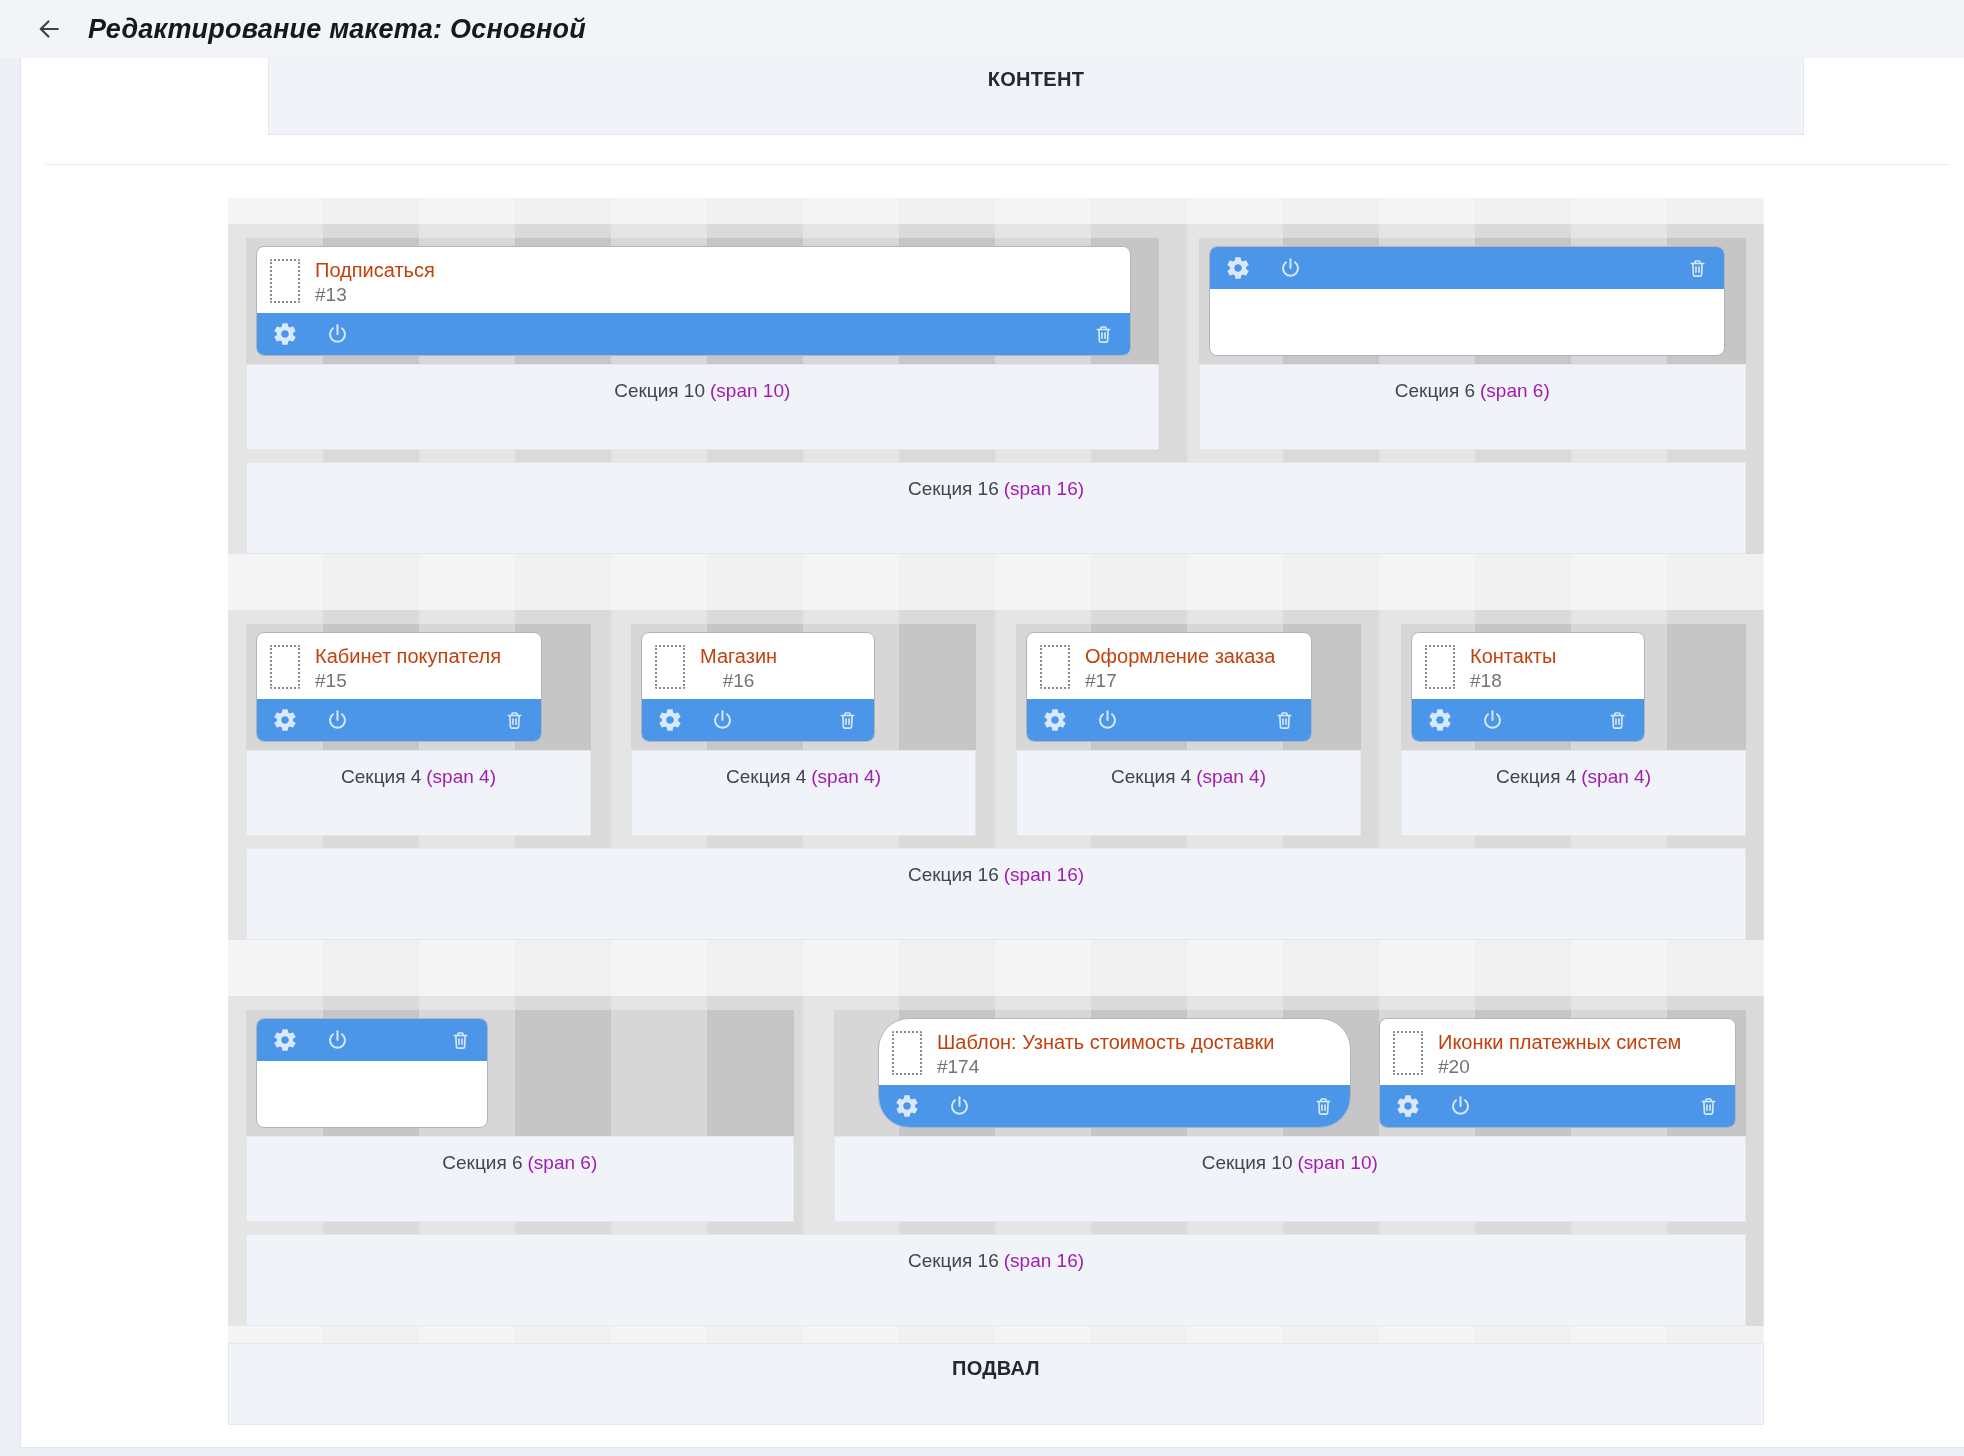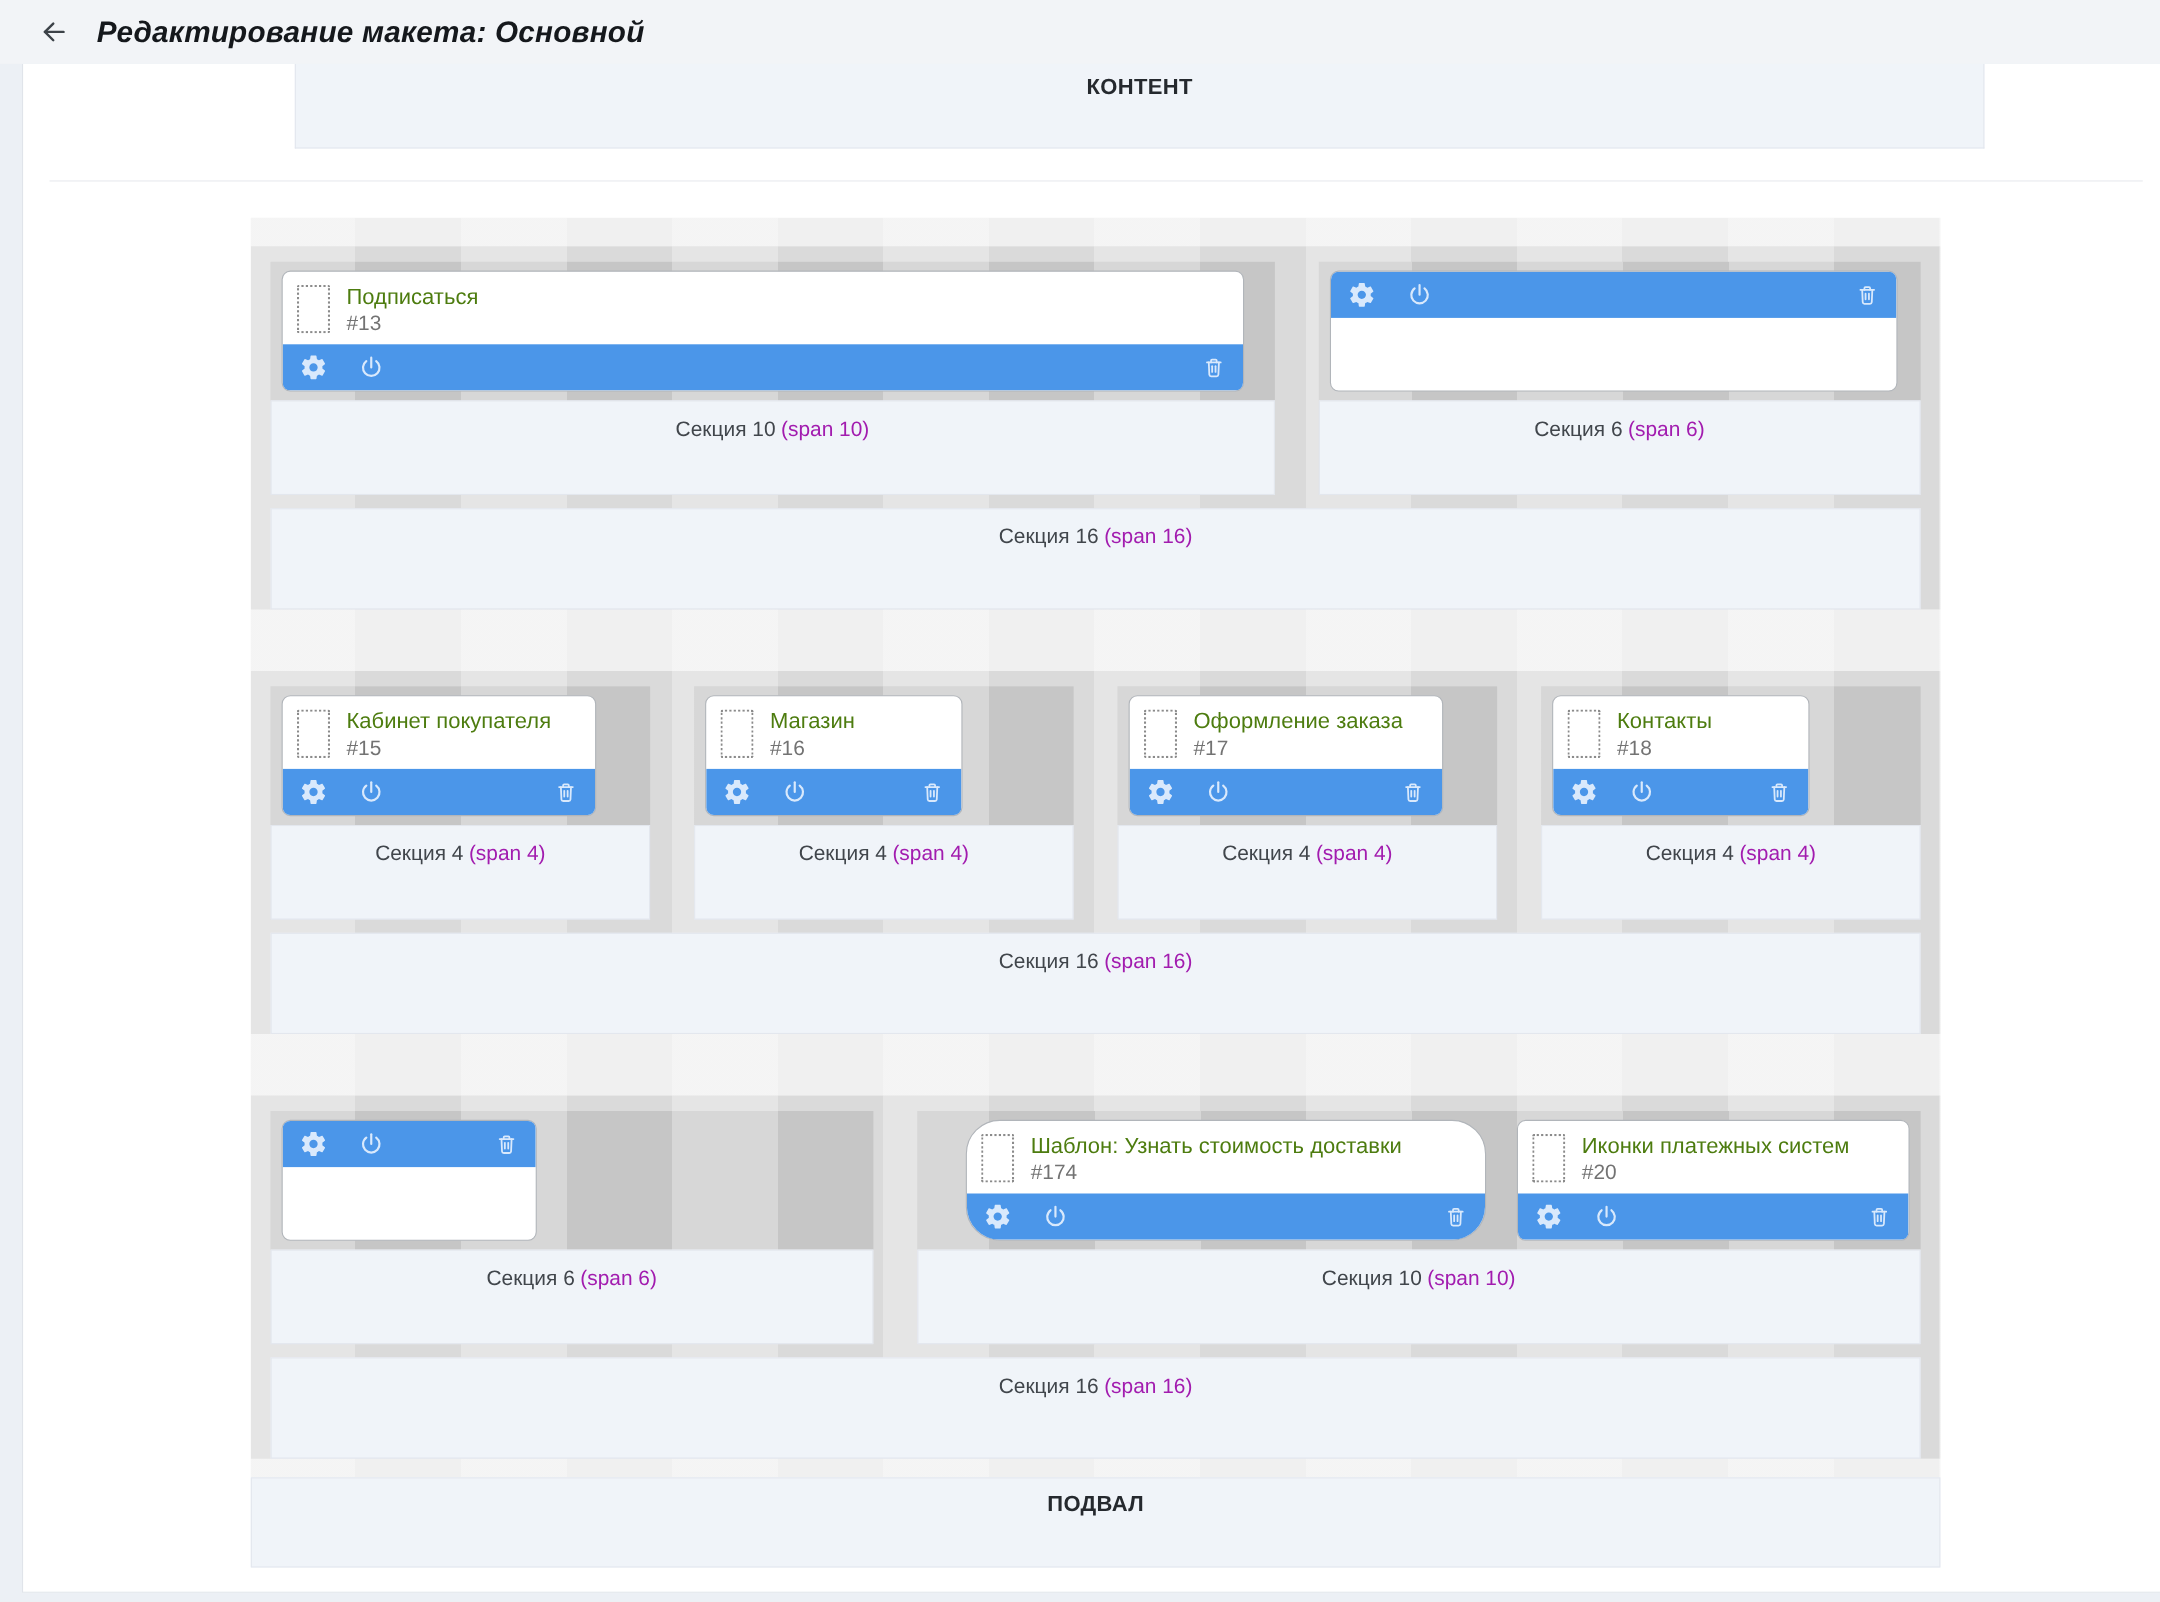--- a/index.html
+++ b/index.html
@@ -67,21 +67,21 @@
   .card{
     background:#fff; border:1px solid #b1b5ba; border-radius:8px;
     overflow:hidden; height:110px; flex-shrink:0; min-width:150px;
     display:flex; flex-direction:column;
   }
   .card-top{ display:flex; align-items:center; gap:15px; padding:9px 13px 7px; flex:1; min-height:0; }
   .dotted{
     width:30px; height:44px; border:2px dotted #8b8b8b; border-radius:2px; flex-shrink:0;
   }
   .card-meta{ min-width:0; }
-  .card-title{ font-size:20px; line-height:24px; color:#4d7c0f; white-space:nowrap; overflow:hidden; }
+  .card-title{ font-size:20px; line-height:24px; color:#c2410c; white-space:nowrap; overflow:hidden; }
   .card-id{ font-size:19px; line-height:20px; color:#737373; margin-top:3px; }
   .card-toolbar{
     height:42px; background:#4b96e9; color:#d9e9fc;
     display:flex; align-items:center; gap:27px; padding:0 15px; flex-shrink:0;
   }
   .tb{ background:none; border:none; padding:0; cursor:pointer; color:inherit;
     display:flex; align-items:center; }
   .tb-del{ margin-left:auto; }
 </style>
 </head>
@@ -212,21 +212,21 @@
       </button>
     </div>
   </div>
             </div>
     <div class="sec-label isec-label">
       <span class="sec-name">Секция 4</span><span class="sec-span">(span 4)</span>
     </div>
   </div>
           <div class="isec cols" style="flex: 4 1 0px;">
     <div class="cardzone">
-              <div class="card" style="width: 72%;">
+              <div class="card" style="width: 72%; text-align: center;">
     <div class="card-top">
       <span class="dotted"></span>
       <div class="card-meta">
         <div class="card-title">Магазин</div>
         <div class="card-id">#16</div>
       </div>
     </div>
     <div class="card-toolbar">
       <button class="tb">
         <svg width="26" height="26" viewBox="0 0 24 24" fill="currentColor">

